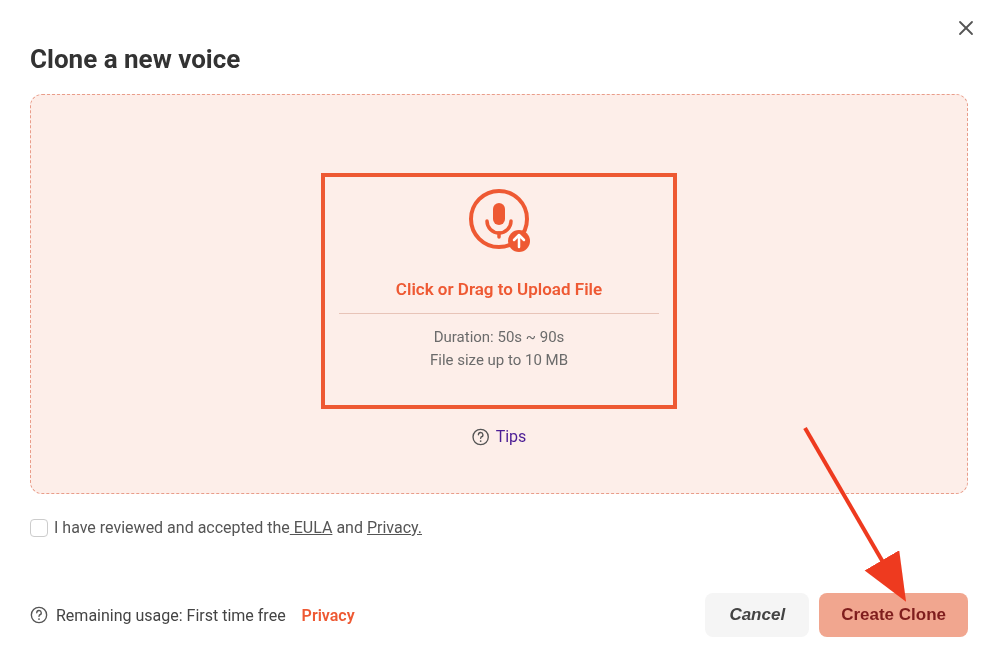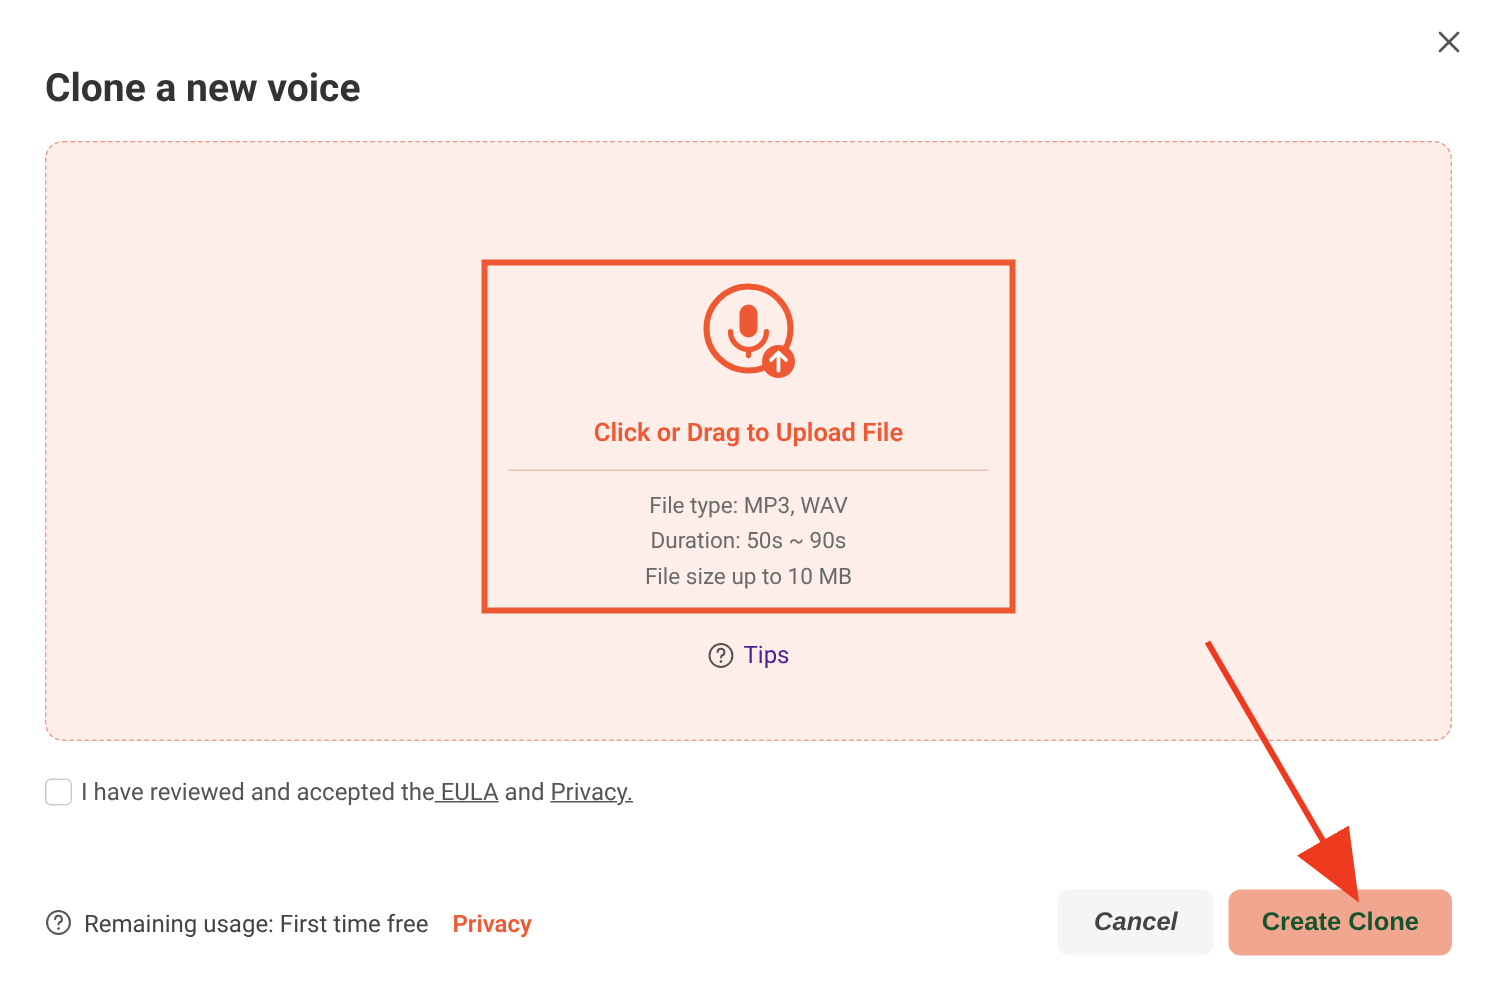--- a/index.html
+++ b/index.html
@@ -146,21 +146,21 @@
       background: #f5f5f5;
       border: none;
       border-radius: 8px;
       cursor: pointer;
       font-style: italic;
     }
     .create-btn {
       padding: 12px 22px;
       font-size: 17px;
       font-weight: 600;
-      color: #14532d;
+      color: #7f1d1d;
       background: #f1a68f;
       border: none;
       border-radius: 8px;
       cursor: pointer;
     }
     .arrow-annotation {
       position: absolute;
       top: 420px;
       left: 790px;
       pointer-events: none;
@@ -202,21 +202,20 @@
           <line x1="38" y1="48" x2="38" y2="52" stroke="#ee5933" stroke-width="3.5" stroke-linecap="round"></line>
 
           <circle cx="58" cy="56" r="11" fill="#ee5933"></circle>
           <path d="M 58 50 L 58 62 M 53 55 L 58 50 L 63 55" fill="none" stroke="#fff" stroke-width="2.5" stroke-linecap="round" stroke-linejoin="round"></path>
         </svg>
       </div>
 
       <div class="upload-title">Click or Drag to Upload File</div>
       <div class="divider"></div>
       <div class="upload-info">
-        <div>File type: MP3, WAV</div>
         <div>Duration: 50s ~ 90s</div>
         <div>File size up to 10 MB</div>
       </div>
     </div>
 
     <div class="tips-row">
       <svg class="help-icon" viewBox="0 0 20 20">
         <circle cx="10" cy="10" r="8.5" fill="none" stroke="#555" stroke-width="1.5"></circle>
         <path d="M 7.5 7.5 A 2.5 2.5 0 1 1 10.5 10 L 10 11.5" fill="none" stroke="#555" stroke-width="1.5" stroke-linecap="round"></path>
         <circle cx="10" cy="14.5" r="1" fill="#555"></circle>

